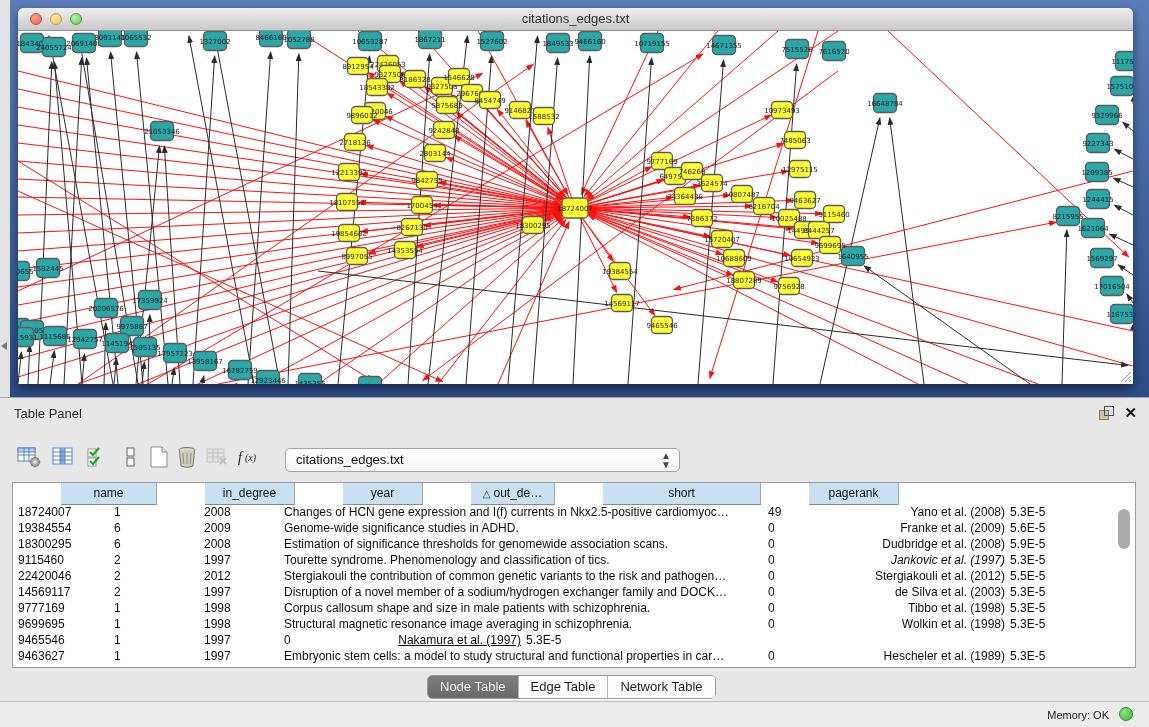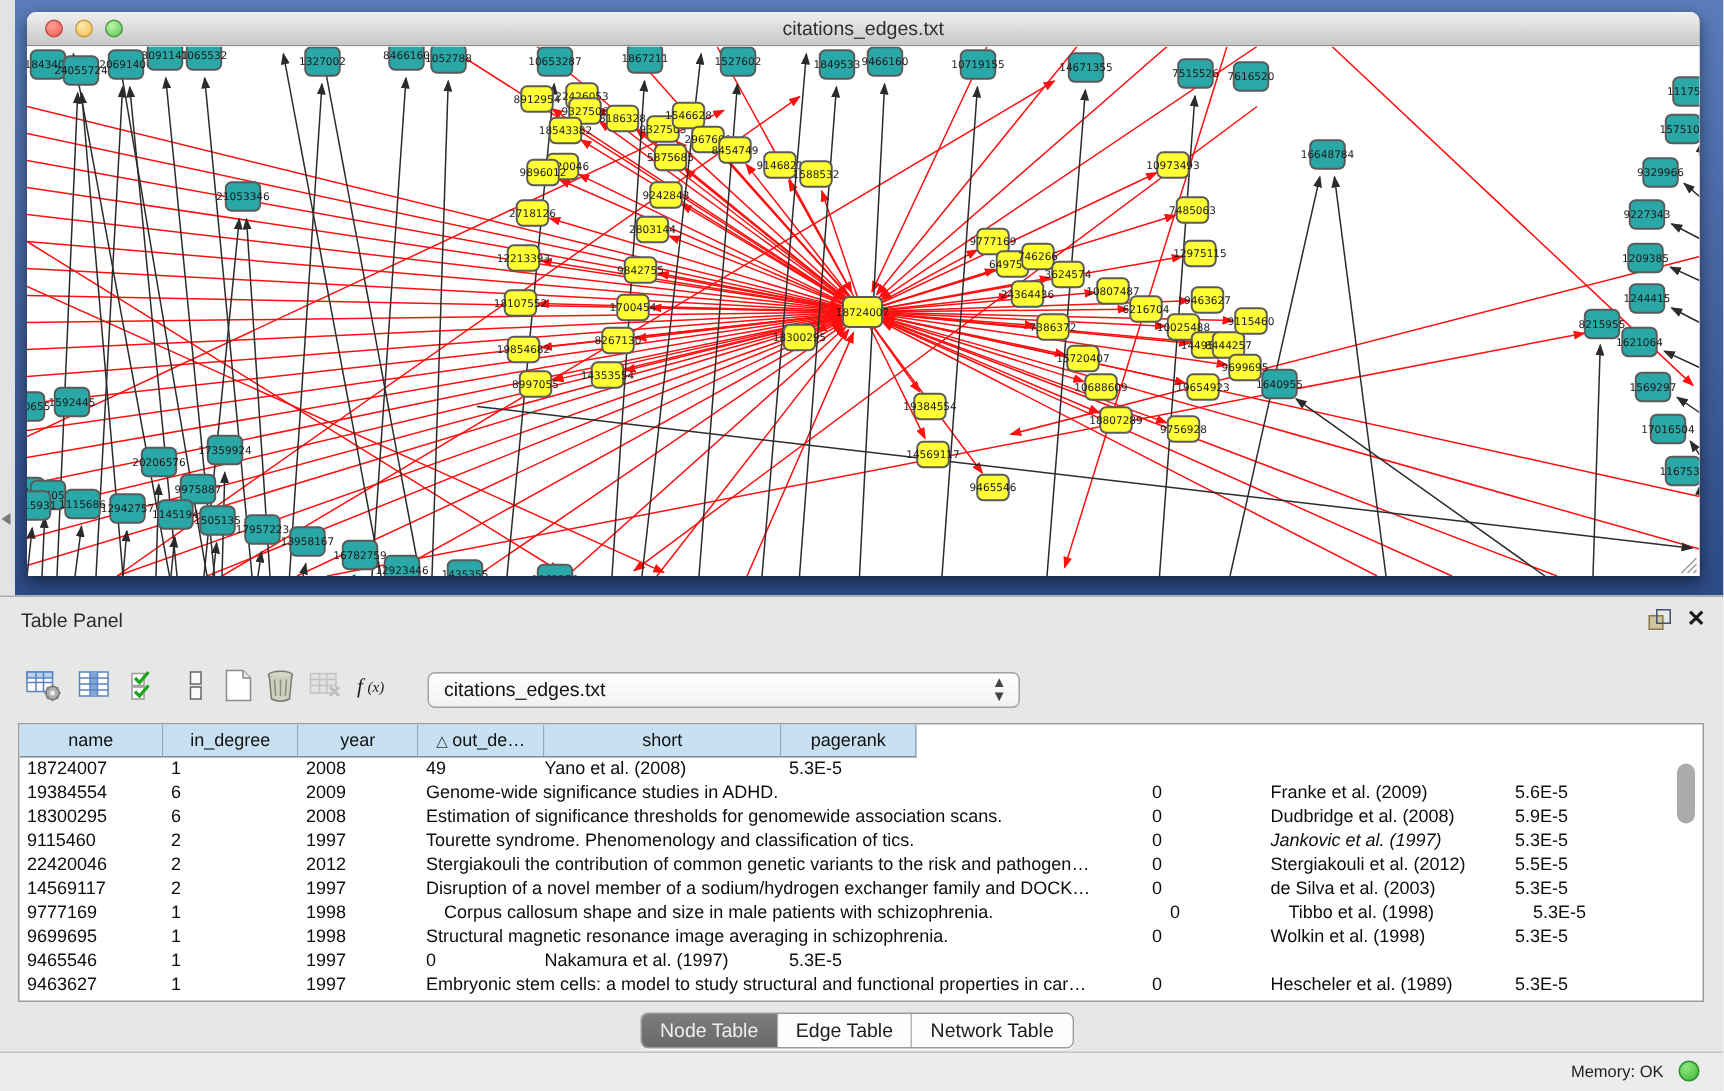--- a/index.html
+++ b/index.html
@@ -39,27 +39,27 @@
   .tb-icon svg{display:block;}
   .net-select{position:absolute;left:285px;top:8px;width:395px;height:24px;box-sizing:border-box;
       background:linear-gradient(#ffffff,#f2f2f2);border:1px solid #a3a3a3;border-radius:5px;
       font-size:13px;color:#111;line-height:22px;padding-left:10px;}
   .net-select .arrows{position:absolute;right:8px;top:2px;font-size:10px;color:#444;line-height:9px;}
 
   .table-box{position:absolute;left:12px;top:84px;width:1124px;height:186px;background:#fff;
       border:1px solid #9d9d9d;box-sizing:border-box;overflow:hidden;}
   .thead{position:absolute;left:0;top:0;height:22px;display:flex;}
   .th{box-sizing:border-box;height:22px;background:#C7E1F2;border-right:1px solid #93A9B8;border-bottom:1px solid #8a8a8a;
-      font-size:12px;color:#111;text-align:center;line-height:21px;overflow:hidden;white-space:nowrap;}
+      font-size:12px;color:#111;text-align:center;line-height:21px;overflow:hidden;white-space:nowrap;margin-left:48px;}
   .th .sort{font-size:10px;color:#333;margin-right:3px;}
   .tbody{position:absolute;left:0;top:22px;}
   .tr{display:flex;height:16px;}
   .td{box-sizing:border-box;height:16px;font-size:12px;color:#0d0d0d;line-height:15px;
       overflow:hidden;white-space:nowrap;padding-left:5px;}
-  .td.center{text-align:left;padding-left:0;}
+  .td.center{text-align:right;padding-left:0;}
   .vscroll{position:absolute;right:3px;top:24px;width:15px;height:158px;}
   .vthumb{position:absolute;left:1px;top:2px;width:12px;height:40px;border-radius:7px;background:#ababab;}
 
   .seg-bar{position:absolute;left:427px;top:277px;height:22px;display:flex;border:1px solid #9a9a9a;border-radius:5px;overflow:hidden;background:#fff;box-shadow:0 1px 0 rgba(255,255,255,.8);}
   .seg{height:22px;font-size:13px;line-height:21px;text-align:center;color:#1c1c1c;background:#fdfdfd;border-right:1px solid #b5b5b5;padding:0 12px;}
   .seg:last-child{border-right:none;}
   .seg.sel{background:linear-gradient(#7d7d7d,#696969);color:#efefef;}
 
   .statusbar{position:absolute;left:0;top:303px;width:1149px;height:27px;border-top:1px solid #c3c3c3;background:#ECECEC;}
   .mem-label{position:absolute;right:40px;top:7px;font-size:11px;color:#222;}
@@ -737,20 +737,21 @@
           <div class="th" style="width: 80px;"><span>year</span></div>
           <div class="th" style="width: 84px;"><span class="sort">△</span><span>out_de…</span></div>
           <div class="th" style="width: 158px;"><span>short</span></div>
           <div class="th" style="width: 90px;"><span>pagerank</span></div>
         </div>
       <div class="tbody" id="tbody">
           <div class="tr">
             <div class="td" style="width: 96px;">18724007</div>
             <div class="td" style="width: 90px;">1</div>
             <div class="td" style="width: 80px;">2008</div>
+            <div class="td" style="width: 484px;">Changes of HCN gene expression and I(f) currents in Nkx2.5-positive cardiomyoc…</div>
             <div class="td" style="width: 84px;">49</div>
             <div class="td center" style="width: 158px;">Yano et al. (2008)</div>
             <div class="td" style="width: 90px;">5.3E-5</div>
           </div>
           <div class="tr">
             <div class="td" style="width: 96px;">19384554</div>
             <div class="td" style="width: 90px;">6</div>
             <div class="td" style="width: 80px;">2009</div>
             <div class="td" style="width: 484px;">Genome-wide significance studies in ADHD.</div>
             <div class="td" style="width: 84px;">0</div>
@@ -790,40 +791,40 @@
             <div class="td" style="width: 80px;">1997</div>
             <div class="td" style="width: 484px;">Disruption of a novel member of a sodium/hydrogen exchanger family and DOCK…</div>
             <div class="td" style="width: 84px;">0</div>
             <div class="td center" style="width: 158px;">de Silva et al. (2003)</div>
             <div class="td" style="width: 90px;">5.3E-5</div>
           </div>
           <div class="tr">
             <div class="td" style="width: 96px;">9777169</div>
             <div class="td" style="width: 90px;">1</div>
             <div class="td" style="width: 80px;">1998</div>
-            <div class="td" style="width: 484px; margin-left: 12px;">Corpus callosum shape and size in male patients with schizophrenia.</div>
+            <div class="td" style="width: 484px;">Corpus callosum shape and size in male patients with schizophrenia.</div>
             <div class="td" style="width: 84px;">0</div>
             <div class="td center" style="width: 158px;">Tibbo et al. (1998)</div>
             <div class="td" style="width: 90px;">5.3E-5</div>
           </div>
           <div class="tr">
             <div class="td" style="width: 96px;">9699695</div>
             <div class="td" style="width: 90px;">1</div>
             <div class="td" style="width: 80px;">1998</div>
             <div class="td" style="width: 484px;">Structural magnetic resonance image averaging in schizophrenia.</div>
             <div class="td" style="width: 84px;">0</div>
             <div class="td center" style="width: 158px;">Wolkin et al. (1998)</div>
             <div class="td" style="width: 90px;">5.3E-5</div>
           </div>
           <div class="tr">
             <div class="td" style="width: 96px;">9465546</div>
             <div class="td" style="width: 90px;">1</div>
             <div class="td" style="width: 80px;">1997</div>
             <div class="td" style="width: 84px;">0</div>
-            <div class="td center" style="width: 158px;">Nakamura et al. (1997)</div>
+            <div class="td center" style="width: 158px; text-decoration: underline;">Nakamura et al. (1997)</div>
             <div class="td" style="width: 90px;">5.3E-5</div>
           </div>
           <div class="tr">
             <div class="td" style="width: 96px;">9463627</div>
             <div class="td" style="width: 90px;">1</div>
             <div class="td" style="width: 80px;">1997</div>
             <div class="td" style="width: 484px;">Embryonic stem cells: a model to study structural and functional properties in car…</div>
             <div class="td" style="width: 84px;">0</div>
             <div class="td center" style="width: 158px;">Hescheler et al. (1989)</div>
             <div class="td" style="width: 90px;">5.3E-5</div>

